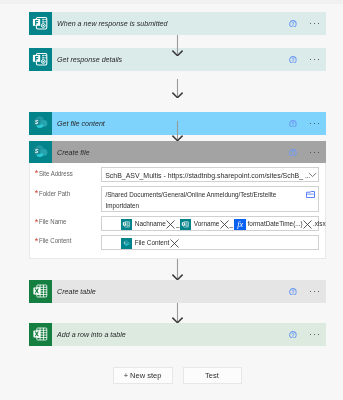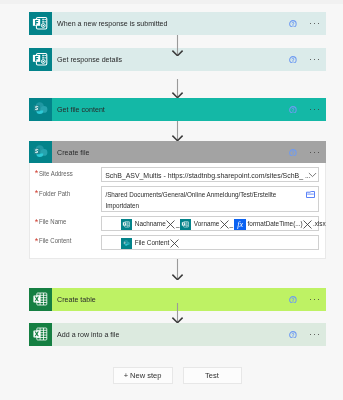--- a/index.html
+++ b/index.html
@@ -3,21 +3,21 @@
 <meta charset="utf-8">
 <title>Power Automate flow</title>
 <style>
   html,body{margin:0;padding:0;}
   body{width:343px;height:400px;background:#f7f7f7;font-family:"Liberation Sans",sans-serif;overflow:hidden;}
   #canvas{position:relative;width:343px;height:400px;background:#f7f7f7;}
   .topstrip{position:absolute;left:0;top:0;width:343px;height:4px;background:#f1f1f1;}
   .node{position:absolute;left:29px;width:297px;height:23px;box-sizing:border-box;display:flex;align-items:center;}
   .nicon{width:23px;height:23px;flex:0 0 23px;display:block;}
   .nicon svg{display:block;}
-  .ntitle{margin-left:5.1px;font-size:7.1px;color:#28292a;white-space:nowrap;line-height:1;position:relative;top:0.6px;}
+  .ntitle{margin-left:5.1px;font-size:7.1px;color:#28292a;white-space:nowrap;line-height:1;position:relative;top:0.6px;font-style:italic;}
   .help{position:absolute;top:50%;margin-top:-3.9px;left:260.2px;width:7.8px;height:7.8px;line-height:0;}
   .dots{position:absolute;top:50%;margin-top:-0.85px;left:280.6px;width:10px;height:1.7px;}
   .dots i{position:absolute;top:0;width:1.7px;height:1.7px;border-radius:50%;background:#3b3a39;}
   .arrow{position:absolute;left:171px;width:13px;line-height:0;}
   .exp{position:absolute;left:28.5px;top:163px;width:297.5px;height:95.5px;background:#fff;border:1px solid #e9e9e9;border-top:none;box-sizing:border-box;}
   .flabel{position:absolute;font-size:6.6px;color:#616161;white-space:nowrap;line-height:1;transform:scaleX(0.91);transform-origin:left center;}
   .req{position:absolute;color:#cf3b2e;font-size:9px;line-height:1;}
   .fctl{position:absolute;box-sizing:border-box;border:1px solid #d0d0d0;background:#fff;}
   .fval{position:absolute;font-size:6.95px;color:#2b2b2b;line-height:9px;white-space:nowrap;}
   .fval2{position:absolute;font-size:6.3px;color:#2b2b2b;line-height:10.4px;}
@@ -89,21 +89,21 @@
           <circle cx="8" cy="8" r="6.7" fill="none" stroke="#6e9bf2" stroke-width="2.1"></circle>
           <path d="M6.1 6.0 a1.95 1.95 0 1 1 2.0 2.45 v0.9" fill="none" stroke="#6e9bf2" stroke-width="1.8" stroke-linecap="round"></path>
           <circle cx="8.1" cy="11.5" r="1.1" fill="#6e9bf2"></circle>
         </svg></span>
  <span class="dots">
         <i style="left:0"></i>
         <i style="left:4.05px"></i>
         <i style="left:8.1px"></i>
       </span>
 </div>
-<div class="node" style="top:98px;background:#14b8a6">
+<div class="node" style="top:112px;background:#7dd3fc">
  <span class="nicon">
         <svg viewBox="0 0 23 23" width="23" height="23">
           <rect width="23" height="23" fill="#03838A"></rect>
 <circle cx="10.7" cy="8.4" r="4.2" fill="#1f97a2"></circle>
 <circle cx="15.0" cy="11.4" r="3.4" fill="#27a3ae"></circle>
 <path d="M7.3 12.6 a3.5 3.5 0 0 0 3.5 3.5 a3.5 3.5 0 0 0 3.5 -3.5 z" fill="#2dc9d6"></path>
 <rect x="4.7" y="7.0" width="6.1" height="6.2" rx="0.5" fill="#1b8790"></rect>
 <path d="M8.95 8.6 c-0.6 -0.42 -1.95 -0.42 -2.3 0.14 c-0.34 0.52 0.14 0.98 0.82 1.18 c0.8 0.24 1.34 0.5 1.26 1.08 c-0.08 0.64 -1.24 0.95 -2.17 0.44" fill="none" stroke="#fff" stroke-width="1.0" stroke-linecap="round"></path>
 </svg>
       </span>
@@ -135,21 +135,21 @@
           <circle cx="8" cy="8" r="6.7" fill="none" stroke="#6e9bf2" stroke-width="2.1"></circle>
           <path d="M6.1 6.0 a1.95 1.95 0 1 1 2.0 2.45 v0.9" fill="none" stroke="#6e9bf2" stroke-width="1.8" stroke-linecap="round"></path>
           <circle cx="8.1" cy="11.5" r="1.1" fill="#6e9bf2"></circle>
         </svg></span>
  <span class="dots">
         <i style="left:0"></i>
         <i style="left:4.05px"></i>
         <i style="left:8.1px"></i>
       </span>
 </div>
-<div class="node" style="top:288px;background:#bef264">
+<div class="node" style="top:280px;background:#e5e5e5">
  <span class="nicon">
         <svg viewBox="0 0 23 23" width="23" height="23">
           <rect width="23" height="23" fill="#157F42"></rect>
 <g fill="none" stroke="#fff" stroke-width="0.8">
 <rect x="7.8" y="5.0" width="10.0" height="12.0" rx="0.9"></rect>
 <path d="M7.8 7.3 h10.0 M7.8 9.7 h10.0 M7.8 12.1 h10.0 M7.8 14.5 h10.0"></path>
 <path d="M11.1 5.0 v12.0 M14.5 5.0 v12.0"></path>
 </g>
 <rect x="4.4" y="7.4" width="6.9" height="7.0" rx="0.7" fill="#fff"></rect>
 <path d="M5.6 8.6 h1.35 l0.8 1.45 l0.8 -1.45 h1.35 l-1.45 2.3 l1.55 2.45 h-1.4 l-0.85 -1.5 l-0.85 1.5 h-1.4 l1.55 -2.45 z" fill="#157F42"></path>
@@ -173,21 +173,21 @@
           <rect width="23" height="23" fill="#157F42"></rect>
 <g fill="none" stroke="#fff" stroke-width="0.8">
 <rect x="7.8" y="5.0" width="10.0" height="12.0" rx="0.9"></rect>
 <path d="M7.8 7.3 h10.0 M7.8 9.7 h10.0 M7.8 12.1 h10.0 M7.8 14.5 h10.0"></path>
 <path d="M11.1 5.0 v12.0 M14.5 5.0 v12.0"></path>
 </g>
 <rect x="4.4" y="7.4" width="6.9" height="7.0" rx="0.7" fill="#fff"></rect>
 <path d="M5.6 8.6 h1.35 l0.8 1.45 l0.8 -1.45 h1.35 l-1.45 2.3 l1.55 2.45 h-1.4 l-0.85 -1.5 l-0.85 1.5 h-1.4 l1.55 -2.45 z" fill="#157F42"></path>
 </svg>
       </span>
- <span class="ntitle">Add a row into a file</span>
+ <span class="ntitle">Add a row into a table</span>
  <span class="help"><svg viewBox="0 0 16 16" width="7.8" height="7.8">
           <circle cx="8" cy="8" r="6.7" fill="none" stroke="#6e9bf2" stroke-width="2.1"></circle>
           <path d="M6.1 6.0 a1.95 1.95 0 1 1 2.0 2.45 v0.9" fill="none" stroke="#6e9bf2" stroke-width="1.8" stroke-linecap="round"></path>
           <circle cx="8.1" cy="11.5" r="1.1" fill="#6e9bf2"></circle>
         </svg></span>
  <span class="dots">
         <i style="left:0"></i>
         <i style="left:4.05px"></i>
         <i style="left:8.1px"></i>
       </span>

